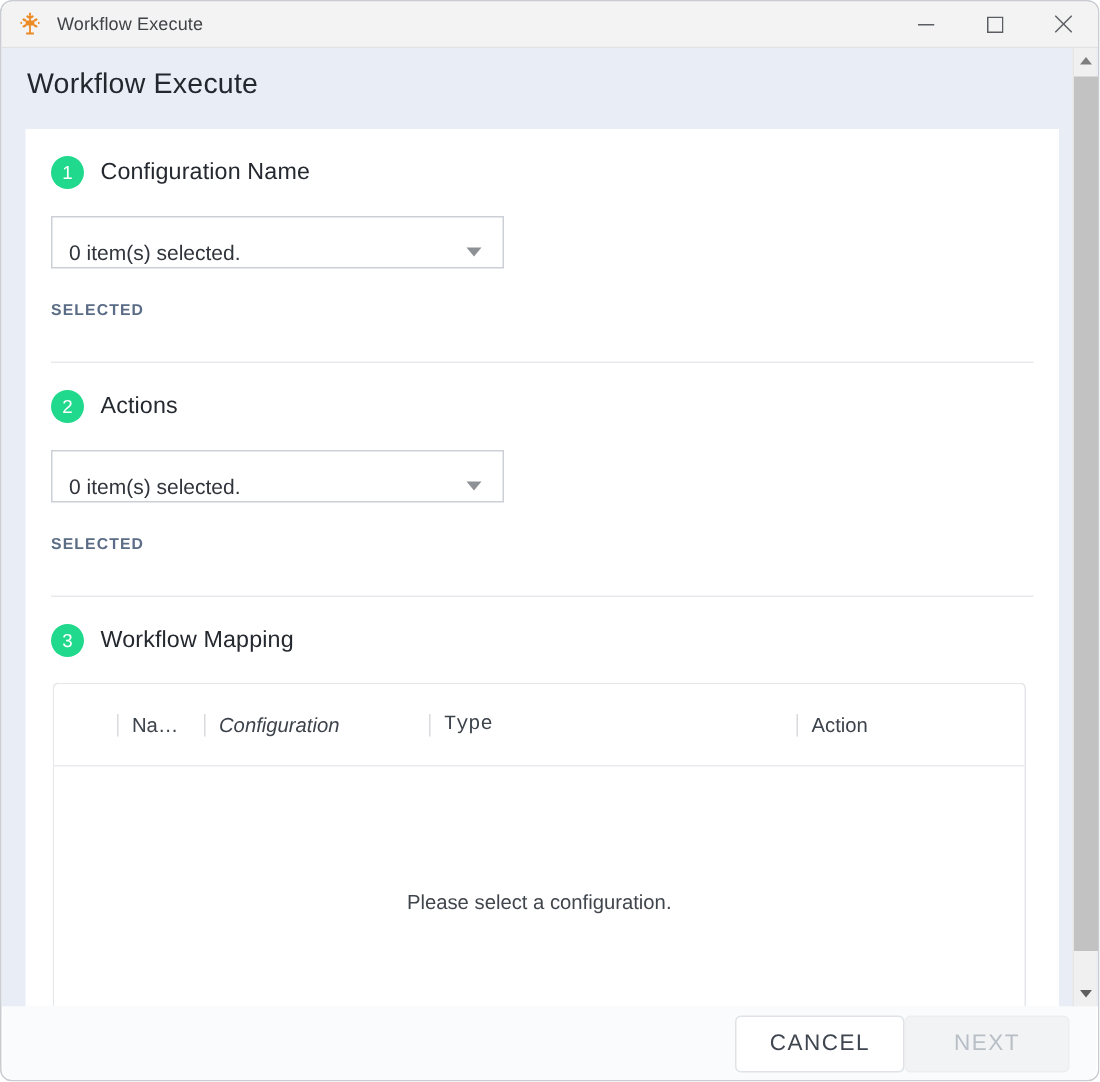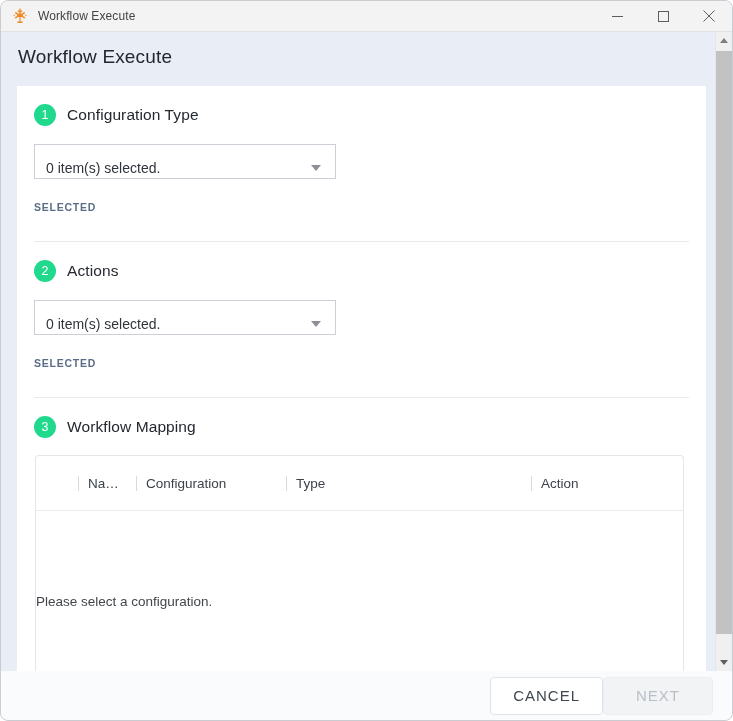--- a/index.html
+++ b/index.html
@@ -196,20 +196,21 @@
   }
   #tbody {
     position: relative;
     height: 160px;
   }
   #empty-msg {
     position: absolute;
     top: 83px;
     left: 0;
     width: 100%;
+    text-align: center;
     font-size: 13.5px;
     color: #41464d;
   }
 
   
   #scrollbar {
     position: absolute;
     top: 31px;
     right: 1px;
     width: 16px;
@@ -319,21 +320,21 @@
 
   <div id="backdrop"></div>
 
   <div id="page-title">Workflow Execute</div>
 
   <div id="card">
 
     <div class="section" style="position:absolute; top:18px; left:17px; width:655px;">
       <div class="sec-head">
         <span class="badge">1</span>
-        <span class="sec-title">Configuration Type</span>
+        <span class="sec-title">Configuration Name</span>
       </div>
       <div class="select-box">
         <span class="select-value">0 item(s) selected.</span>
         <span class="caret"></span>
       </div>
       <div class="selected-label">SELECTED</div>
     </div>
 
     <div class="divider" style="top:155px;"></div>
 
@@ -357,25 +358,25 @@
         <span class="sec-title">Workflow Mapping</span>
       </div>
     </div>
 
     <div id="table-box">
       <div id="thead">
           <div class="th" style="width: 58px; margin-left: 42px;">
             <span class="th-sep"></span>
             <span class="th-label">Na…</span>
           </div>
-          <div class="th" style="width: 150px; margin-left: 0px;">
+          <div class="th" style="width: 150px; margin-left: 0px; font-style: italic;">
             <span class="th-sep"></span>
             <span class="th-label">Configuration</span>
           </div>
-          <div class="th" style="width: 245px; margin-left: 0px;">
+          <div class="th" style="width: 245px; margin-left: 0px; font-family: Liberation Mono, monospace;">
             <span class="th-sep"></span>
             <span class="th-label">Type</span>
           </div>
           <div class="th" style="width: 120px; margin-left: 0px;">
             <span class="th-sep"></span>
             <span class="th-label">Action</span>
           </div>
         </div>
       <div id="tbody">
         <div id="empty-msg">Please select a configuration.</div>

